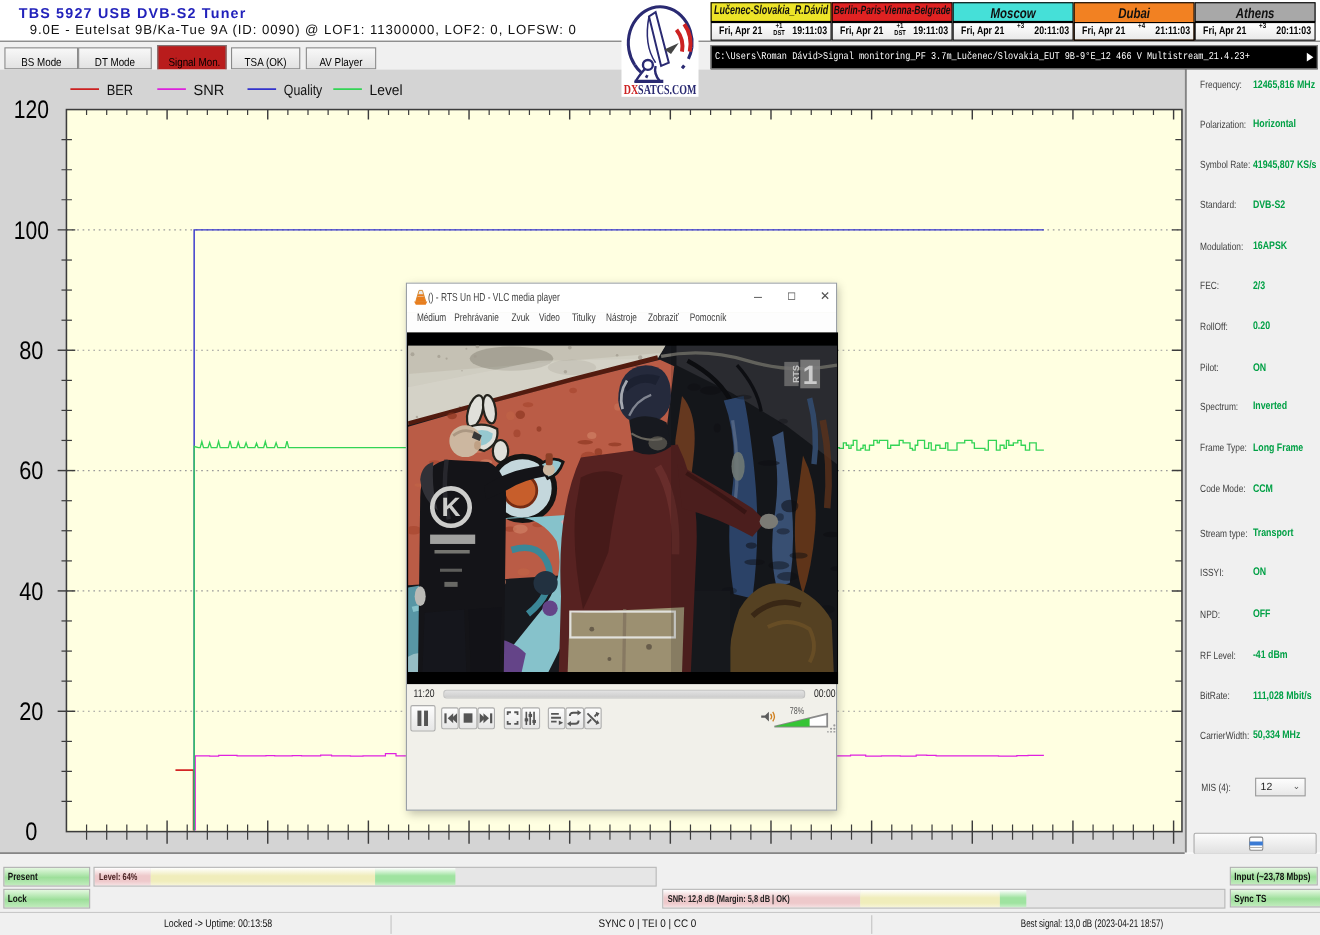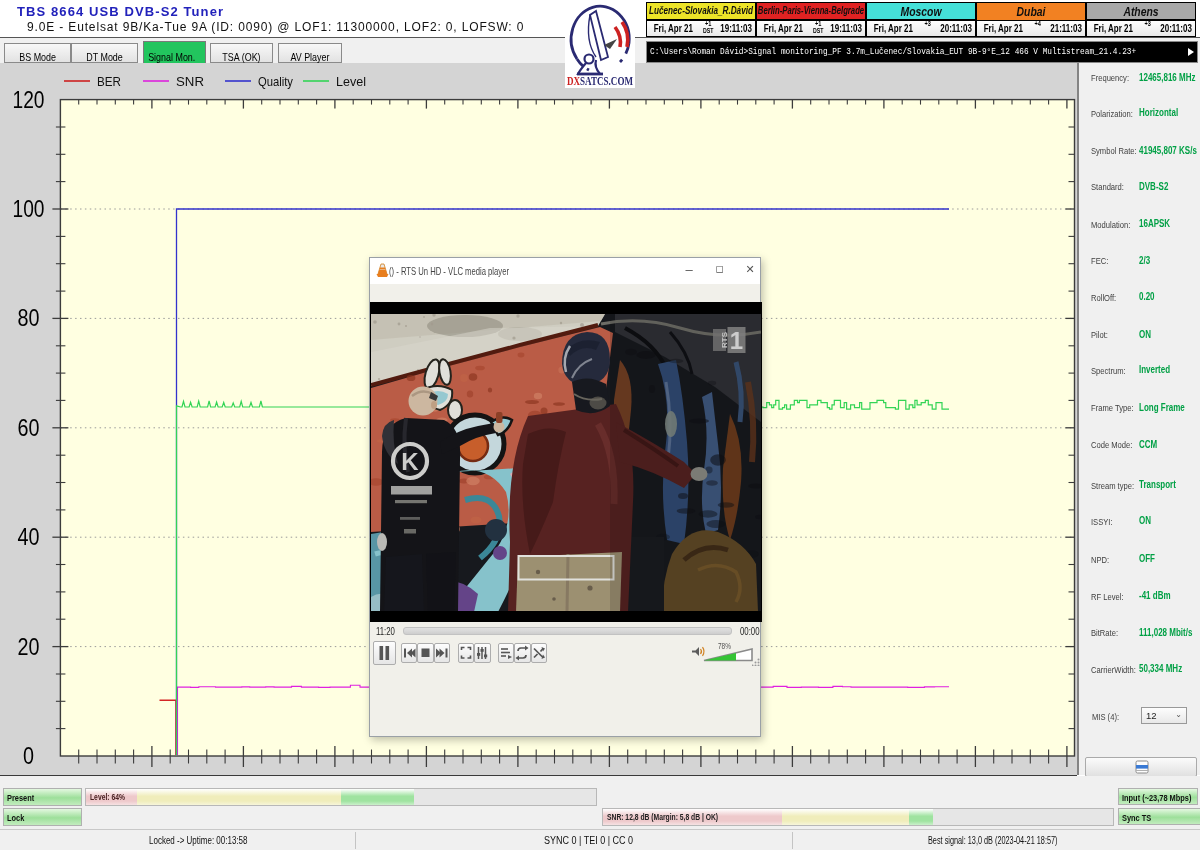--- a/index.html
+++ b/index.html
@@ -1,24 +1,24 @@
 <!DOCTYPE html>
 <html><head><meta charset="utf-8"><style>
 *{margin:0;padding:0}
 body{font-family:"Liberation Sans", sans-serif;}
 #page{position:relative;width:1200px;height:850px;background:#fff;overflow:hidden}
 </style></head><body>
 <div id="page">
-<div style="position:absolute;left:17px;top:4px;font-size:13px;font-weight:bold;color:#2222bb;letter-spacing:1.1px">TBS 8664 USB DVB-S2 Tuner</div>
+<div style="position:absolute;left:17px;top:4px;font-size:13px;font-weight:bold;color:#2222bb;letter-spacing:1.1px">TBS 5927 USB DVB-S2 Tuner</div>
 <div style="position:absolute;left:27px;top:20px;font-size:12px;color:#111;letter-spacing:0.85px">9.0E - Eutelsat 9B/Ka-Tue 9A (ID: 0090) @ LOF1: 11300000, LOF2: 0, LOFSW: 0</div>
 <div style="position:absolute;left:0;top:37px;width:1200px;height:1px;background:#555"></div>
 <div style="position:absolute;left:0;top:38px;width:1200px;height:25px;background:#f0f0f0"></div>
 <div style="position:absolute;left:4px;top:42.5px;width:66.5px;height:20px;background:linear-gradient(#f8f8f8,#e2e2e2);border:1px solid #8a8a8a;box-sizing:border-box;text-align:center;padding-top:3.5px"><span style="display:inline-block;font-size:10.5px;transform:scaleX(0.85);transform-origin:center;white-space:nowrap">BS Mode</span></div>
     <div style="position:absolute;left:71px;top:42.5px;width:66.5px;height:20px;background:linear-gradient(#f8f8f8,#e2e2e2);border:1px solid #8a8a8a;box-sizing:border-box;text-align:center;padding-top:3.5px"><span style="display:inline-block;font-size:10.5px;transform:scaleX(0.85);transform-origin:center;white-space:nowrap">DT Mode</span></div>
-    <div style="position:absolute;left:143px;top:40.5px;width:62.5px;height:22.5px;background:#22c55e;border:1px solid #7a7a7a;border-bottom:none;box-sizing:border-box;text-align:left;padding-top:5px;z-index:3"><span style="display:inline-block;font-size:10.5px;transform:scaleX(0.85);transform-origin:center;white-space:nowrap">Signal Mon.</span></div>
+    <div style="position:absolute;left:143px;top:40.5px;width:62.5px;height:22.5px;background:#b91c1c;border:1px solid #7a7a7a;border-bottom:none;box-sizing:border-box;text-align:right;padding-top:5px;z-index:3"><span style="display:inline-block;font-size:10.5px;transform:scaleX(0.85);transform-origin:center;white-space:nowrap">Signal Mon.</span></div>
     <div style="position:absolute;left:210px;top:42.5px;width:62.5px;height:20px;background:linear-gradient(#f8f8f8,#e2e2e2);border:1px solid #8a8a8a;box-sizing:border-box;text-align:center;padding-top:3.5px"><span style="display:inline-block;font-size:10.5px;transform:scaleX(0.85);transform-origin:center;white-space:nowrap">TSA (OK)</span></div>
     <div style="position:absolute;left:278px;top:42.5px;width:63.5px;height:20px;background:linear-gradient(#f8f8f8,#e2e2e2);border:1px solid #8a8a8a;box-sizing:border-box;text-align:center;padding-top:3.5px"><span style="display:inline-block;font-size:10.5px;transform:scaleX(0.85);transform-origin:center;white-space:nowrap">AV Player</span></div>
 <svg width="1077" height="712" style="position:absolute;left:0;top:63px">
       <rect x="0" y="0" width="1077" height="712" fill="#d4d4d4"></rect>
       <line x1="64" y1="18" x2="90" y2="18" stroke="#cc2020" stroke-width="1.6"></line>
       <text x="97" y="23" font-family="Liberation Sans, sans-serif" font-size="13.5" fill="#111" textLength="24" lengthAdjust="spacingAndGlyphs">BER</text>
       <line x1="143" y1="18" x2="169" y2="18" stroke="#dd22dd" stroke-width="1.6"></line>
       <text x="176" y="23" font-family="Liberation Sans, sans-serif" font-size="13.5" fill="#111" textLength="28" lengthAdjust="spacingAndGlyphs">SNR</text>
       <line x1="225" y1="18" x2="251" y2="18" stroke="#3333cc" stroke-width="1.6"></line>
       <text x="258" y="23" font-family="Liberation Sans, sans-serif" font-size="13.5" fill="#111" textLength="35" lengthAdjust="spacingAndGlyphs">Quality</text>
@@ -354,20 +354,30 @@
           <path d="M5,1 L8,1 L11,11 L2,11 Z" fill="#e8e8e8" stroke="#d08020" stroke-width="0.8"></path>
           <path d="M3.2,7 L9.8,7 L11,11 L2,11 Z" fill="#e87e1e"></path>
           <path d="M4,4.5 L9,4.5 L9.6,6.5 L3.4,6.5 Z" fill="#e87e1e"></path>
           <path d="M0.5,11 L12.5,11 L11,14 L2,14 Z" fill="#e87e1e"></path>
         </svg>
 <span style="position:absolute;left:19px;top:7px;font-size:10.5px;color:#444;white-space:nowrap;transform:scaleX(0.73);transform-origin:left">() - RTS Un HD - VLC media player</span>
 <span style="position:absolute;left:316px;top:4px;font-size:13px;color:#555">–</span>
 <span style="position:absolute;left:346px;top:5px;font-size:10px;color:#555">◻</span>
 <span style="position:absolute;left:376px;top:5px;font-size:11px;color:#555">✕</span>
 </div>
+<div style="position:absolute;left:0;top:26px;width:100%;height:18px;background:#fdfdfd;font-size:10px;color:#3c3c3c">
+<span style="position:absolute;left:9px;transform:scaleX(0.75);transform-origin:left;white-space:nowrap">Médium</span>
+        <span style="position:absolute;left:43px;transform:scaleX(0.75);transform-origin:left;white-space:nowrap">Prehrávanie</span>
+        <span style="position:absolute;left:95px;transform:scaleX(0.75);transform-origin:left;white-space:nowrap">Zvuk</span>
+        <span style="position:absolute;left:120px;transform:scaleX(0.75);transform-origin:left;white-space:nowrap">Video</span>
+        <span style="position:absolute;left:150px;transform:scaleX(0.75);transform-origin:left;white-space:nowrap">Titulky</span>
+        <span style="position:absolute;left:181.5px;transform:scaleX(0.75);transform-origin:left;white-space:nowrap">Nástroje</span>
+        <span style="position:absolute;left:219.5px;transform:scaleX(0.75);transform-origin:left;white-space:nowrap">Zobraziť</span>
+        <span style="position:absolute;left:257.5px;transform:scaleX(0.75);transform-origin:left;white-space:nowrap">Pomocník</span>
+</div>
 <svg width="392" height="320" viewBox="0 0 392 320" style="position:absolute;left:0;top:44px">
         <rect width="392" height="320" fill="#000"></rect>
         <clipPath id="vc">
           <rect x="1" y="12" width="390" height="297"></rect>
         </clipPath>
         <g clip-path="url(#vc)">
           <rect x="1" y="12" width="390" height="297" fill="#191b20"></rect>
           <path d="M1,12 L235,12 L228,24 L150,44 L60,68 L1,84 Z" fill="#dbd8cc"></path>
           <path d="M1,12 L235,12 L231,19 L1,38 Z" fill="#c6c2b2" opacity="0.55"></path>
           <ellipse cx="95" cy="24" rx="38" ry="11" fill="#8e8a7c" opacity="0.5"></ellipse>

